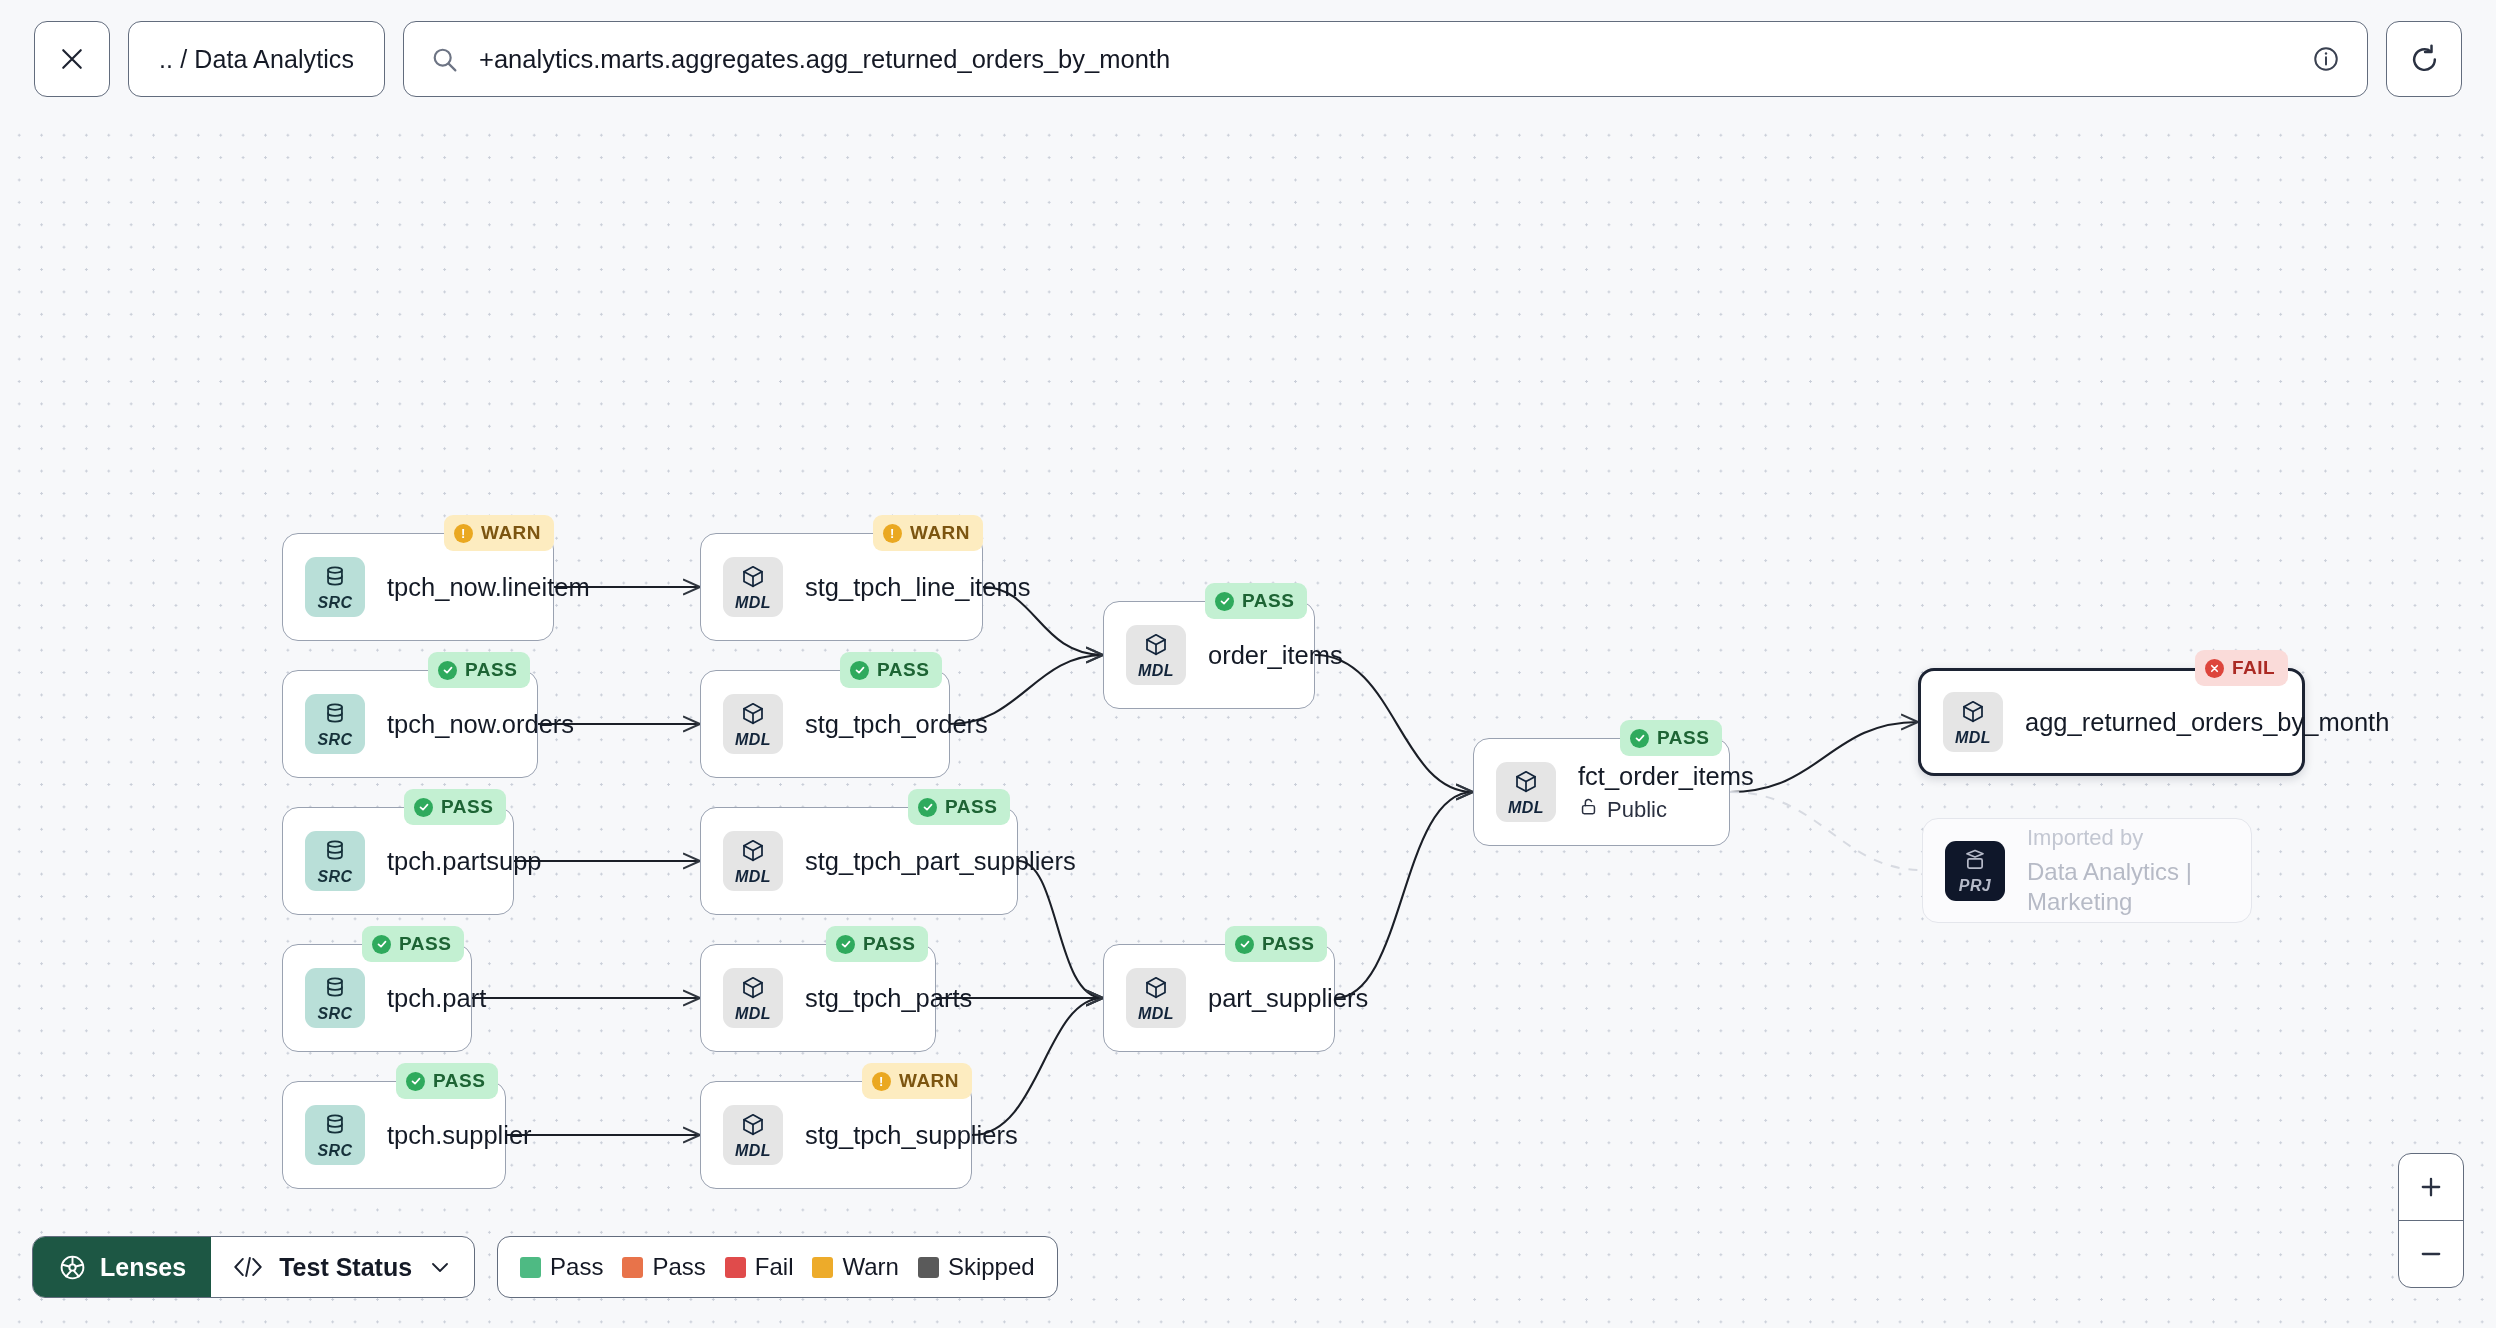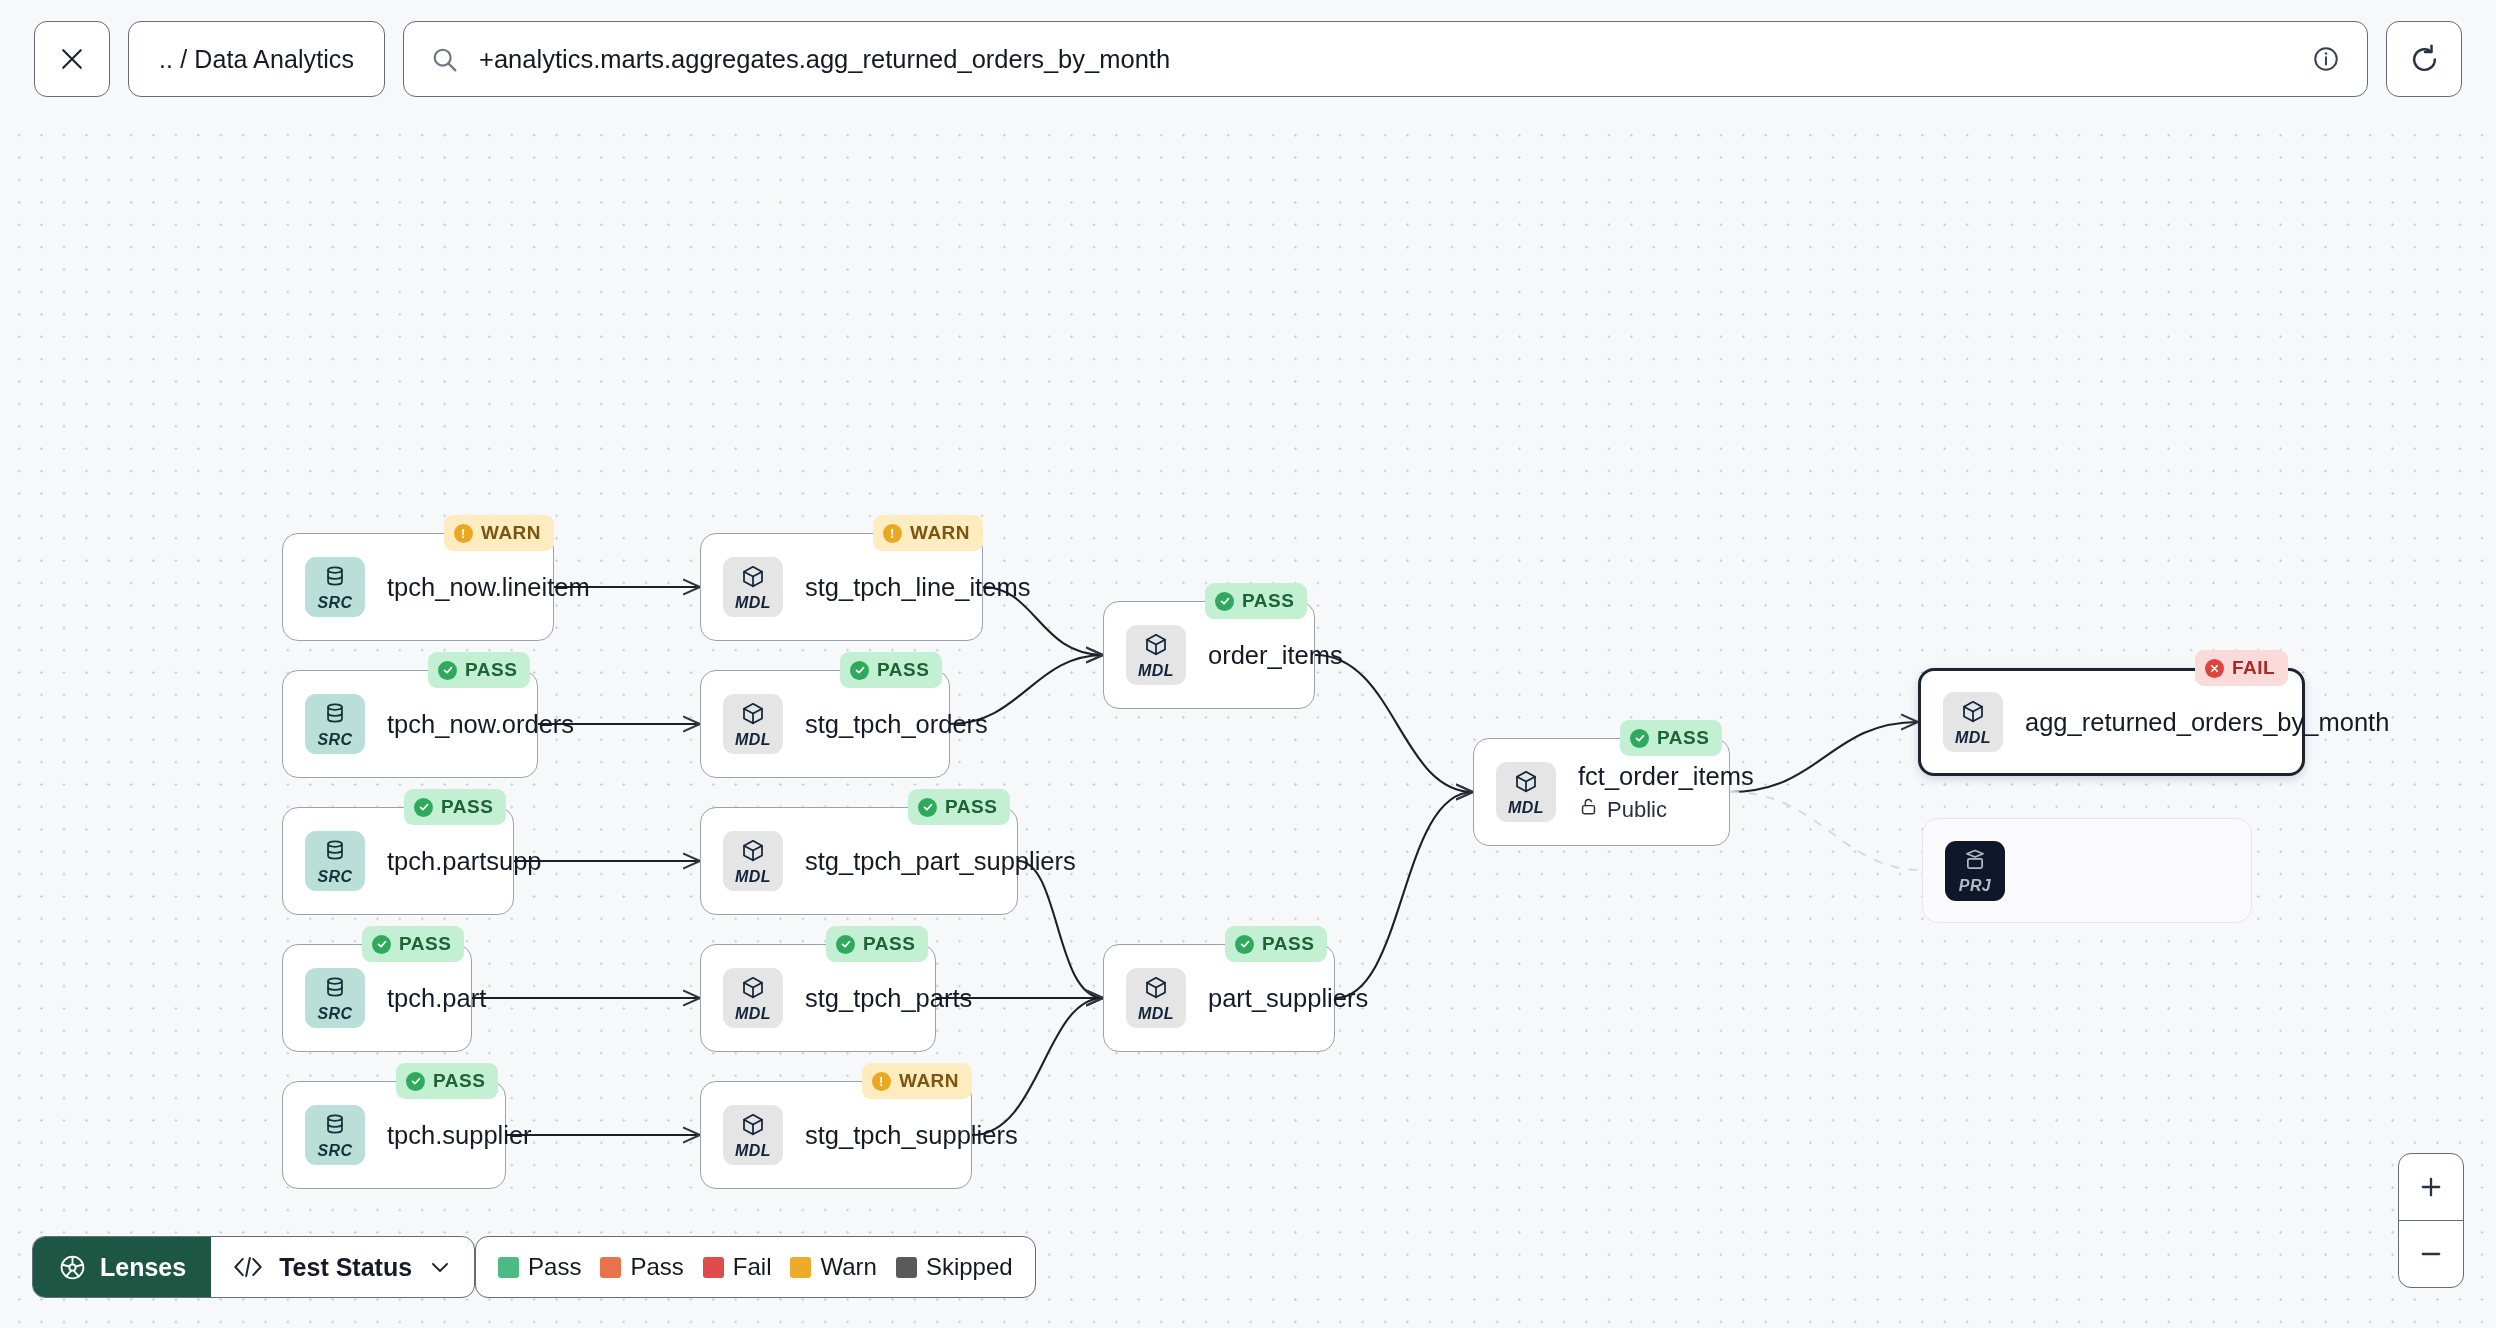--- a/index.html
+++ b/index.html
@@ -132,21 +132,21 @@
   .pill.pass { background: #c3f0d2; color: #1d6434; }
   .pill.pass .dot { background: #2faa5d; }
   .pill.warn { background: #fdecc0; color: #7c5510; }
   .pill.warn .dot { background: #eaa821; }
   .pill.fail { background: #fadbd9; color: #ab2a24; }
   .pill.fail .dot { background: #dd453c; }
 
   
   .bottombar {
     position: absolute; left: 32px; bottom: 30px;
-    display: flex; align-items: center; z-index: 45;
+    display: flex; align-items: center; gap: 22px; z-index: 45;
   }
   .bgroup {
     display: flex; align-items: stretch;
     border: 1.6px solid #626c7d;
     border-radius: 13px;
     height: 62px;
     overflow: hidden;
     background: #fff;
   }
   .lenses {
@@ -572,20 +572,24 @@
           </span>
                  <span>FAIL</span>
         </div>
         <div class="node ghost" style="left: 1922px; top: 700px; width: 330px; height: 105px;">
           <div class="badgebox prj">
        <span><svg width="26" height="26" viewBox="0 0 24 24" fill="none" stroke="#b6bac8" stroke-width="1.6" stroke-linejoin="round">
         <path d="M4.6 6.2 L12 3.2 L19.4 6.2 L12 9.2 Z"></path>
         <rect x="5.4" y="11" width="13.2" height="8.4" rx="1.4"></rect>
       </svg></span>
        <span class="bbt">PRJ</span>
+     </div>
+     <div class="ntext">
+       <div class="ghost-title">Imported by</div>
+       <div class="ghost-sub">Data Analytics | Marketing</div>
      </div>
         </div>
       </div>
 
     <div class="bottombar">
 
       <div class="bgroup">
         <div class="lenses">
           <span>
             <svg class="ic" width="29" height="29" viewBox="0 0 24 24" fill="none" stroke="#ffffff" stroke-width="1.6">

